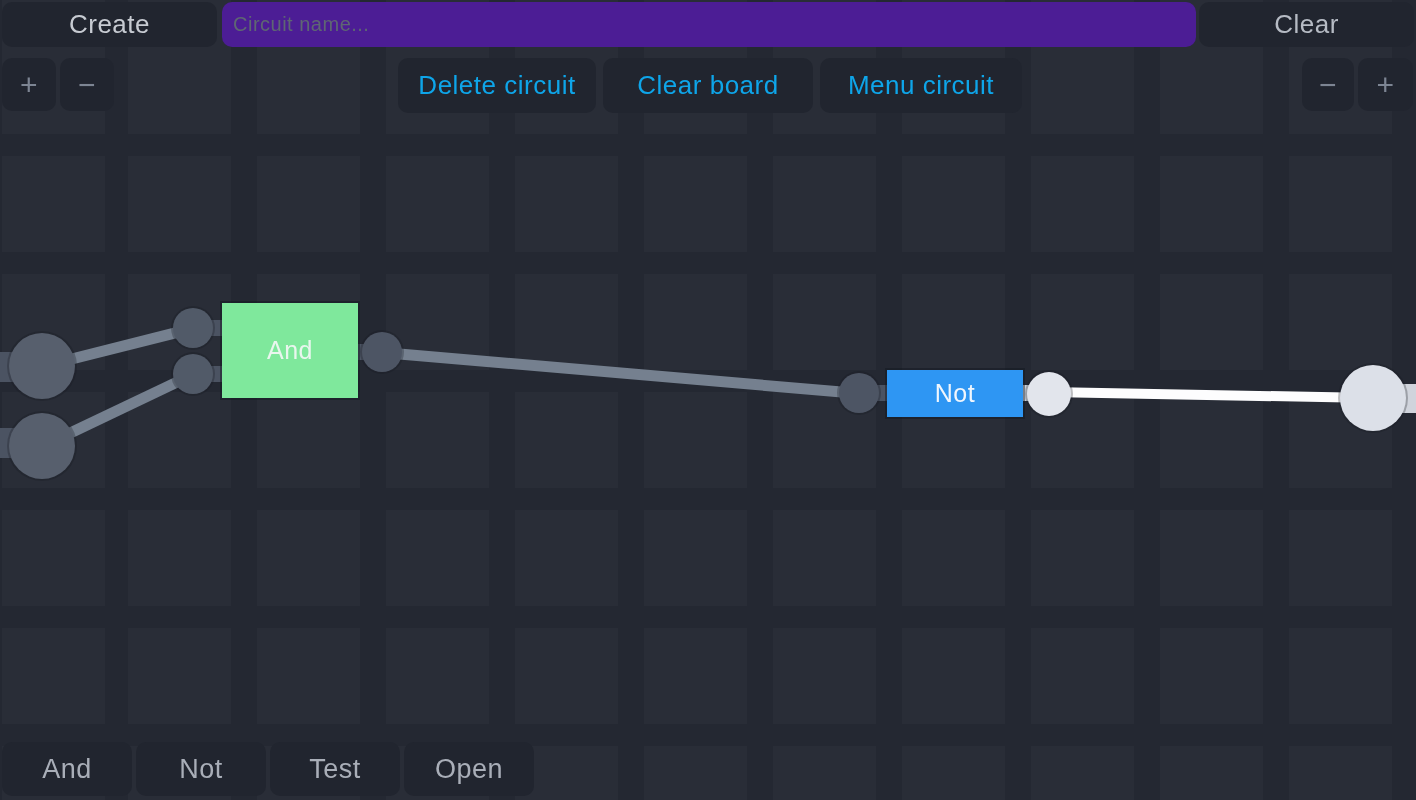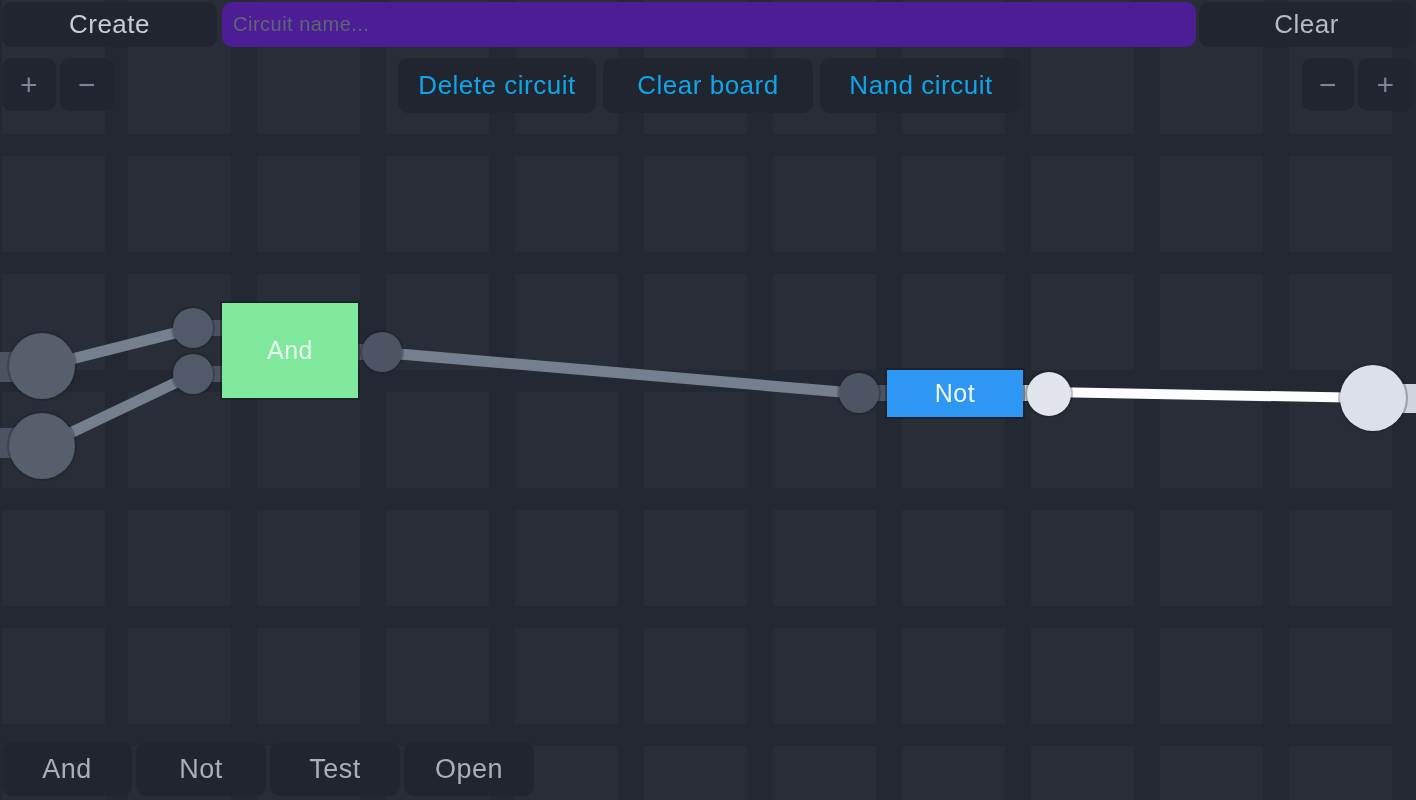--- a/index.html
+++ b/index.html
@@ -125,21 +125,21 @@
 
 <button class="btn btn-create">Create</button>
 <input class="input-name" type="text" placeholder="Circuit name..." style="">
 <button class="btn btn-menu">Clear</button>
 
 <button class="btn btn-zoom btn-zoom-in-left">+</button>
 <button class="btn btn-zoom btn-zoom-out-left">−</button>
 
 <button class="btn btn-delete">Delete circuit</button>
 <button class="btn btn-clear">Clear board</button>
-<button class="btn btn-open">Nand circuit</button>
+<button class="btn btn-open">Menu circuit</button>
 
 <button class="btn btn-zoom btn-zoom-out-right">−</button>
 <button class="btn btn-zoom btn-zoom-in-right">+</button>
 
 <button class="btn palette-btn palette-btn-0">And</button>
 <button class="btn palette-btn palette-btn-1">Not</button>
 <button class="btn palette-btn palette-btn-2">Test</button>
 <button class="btn palette-btn palette-btn-3">Open</button>
 
 </body></html>

